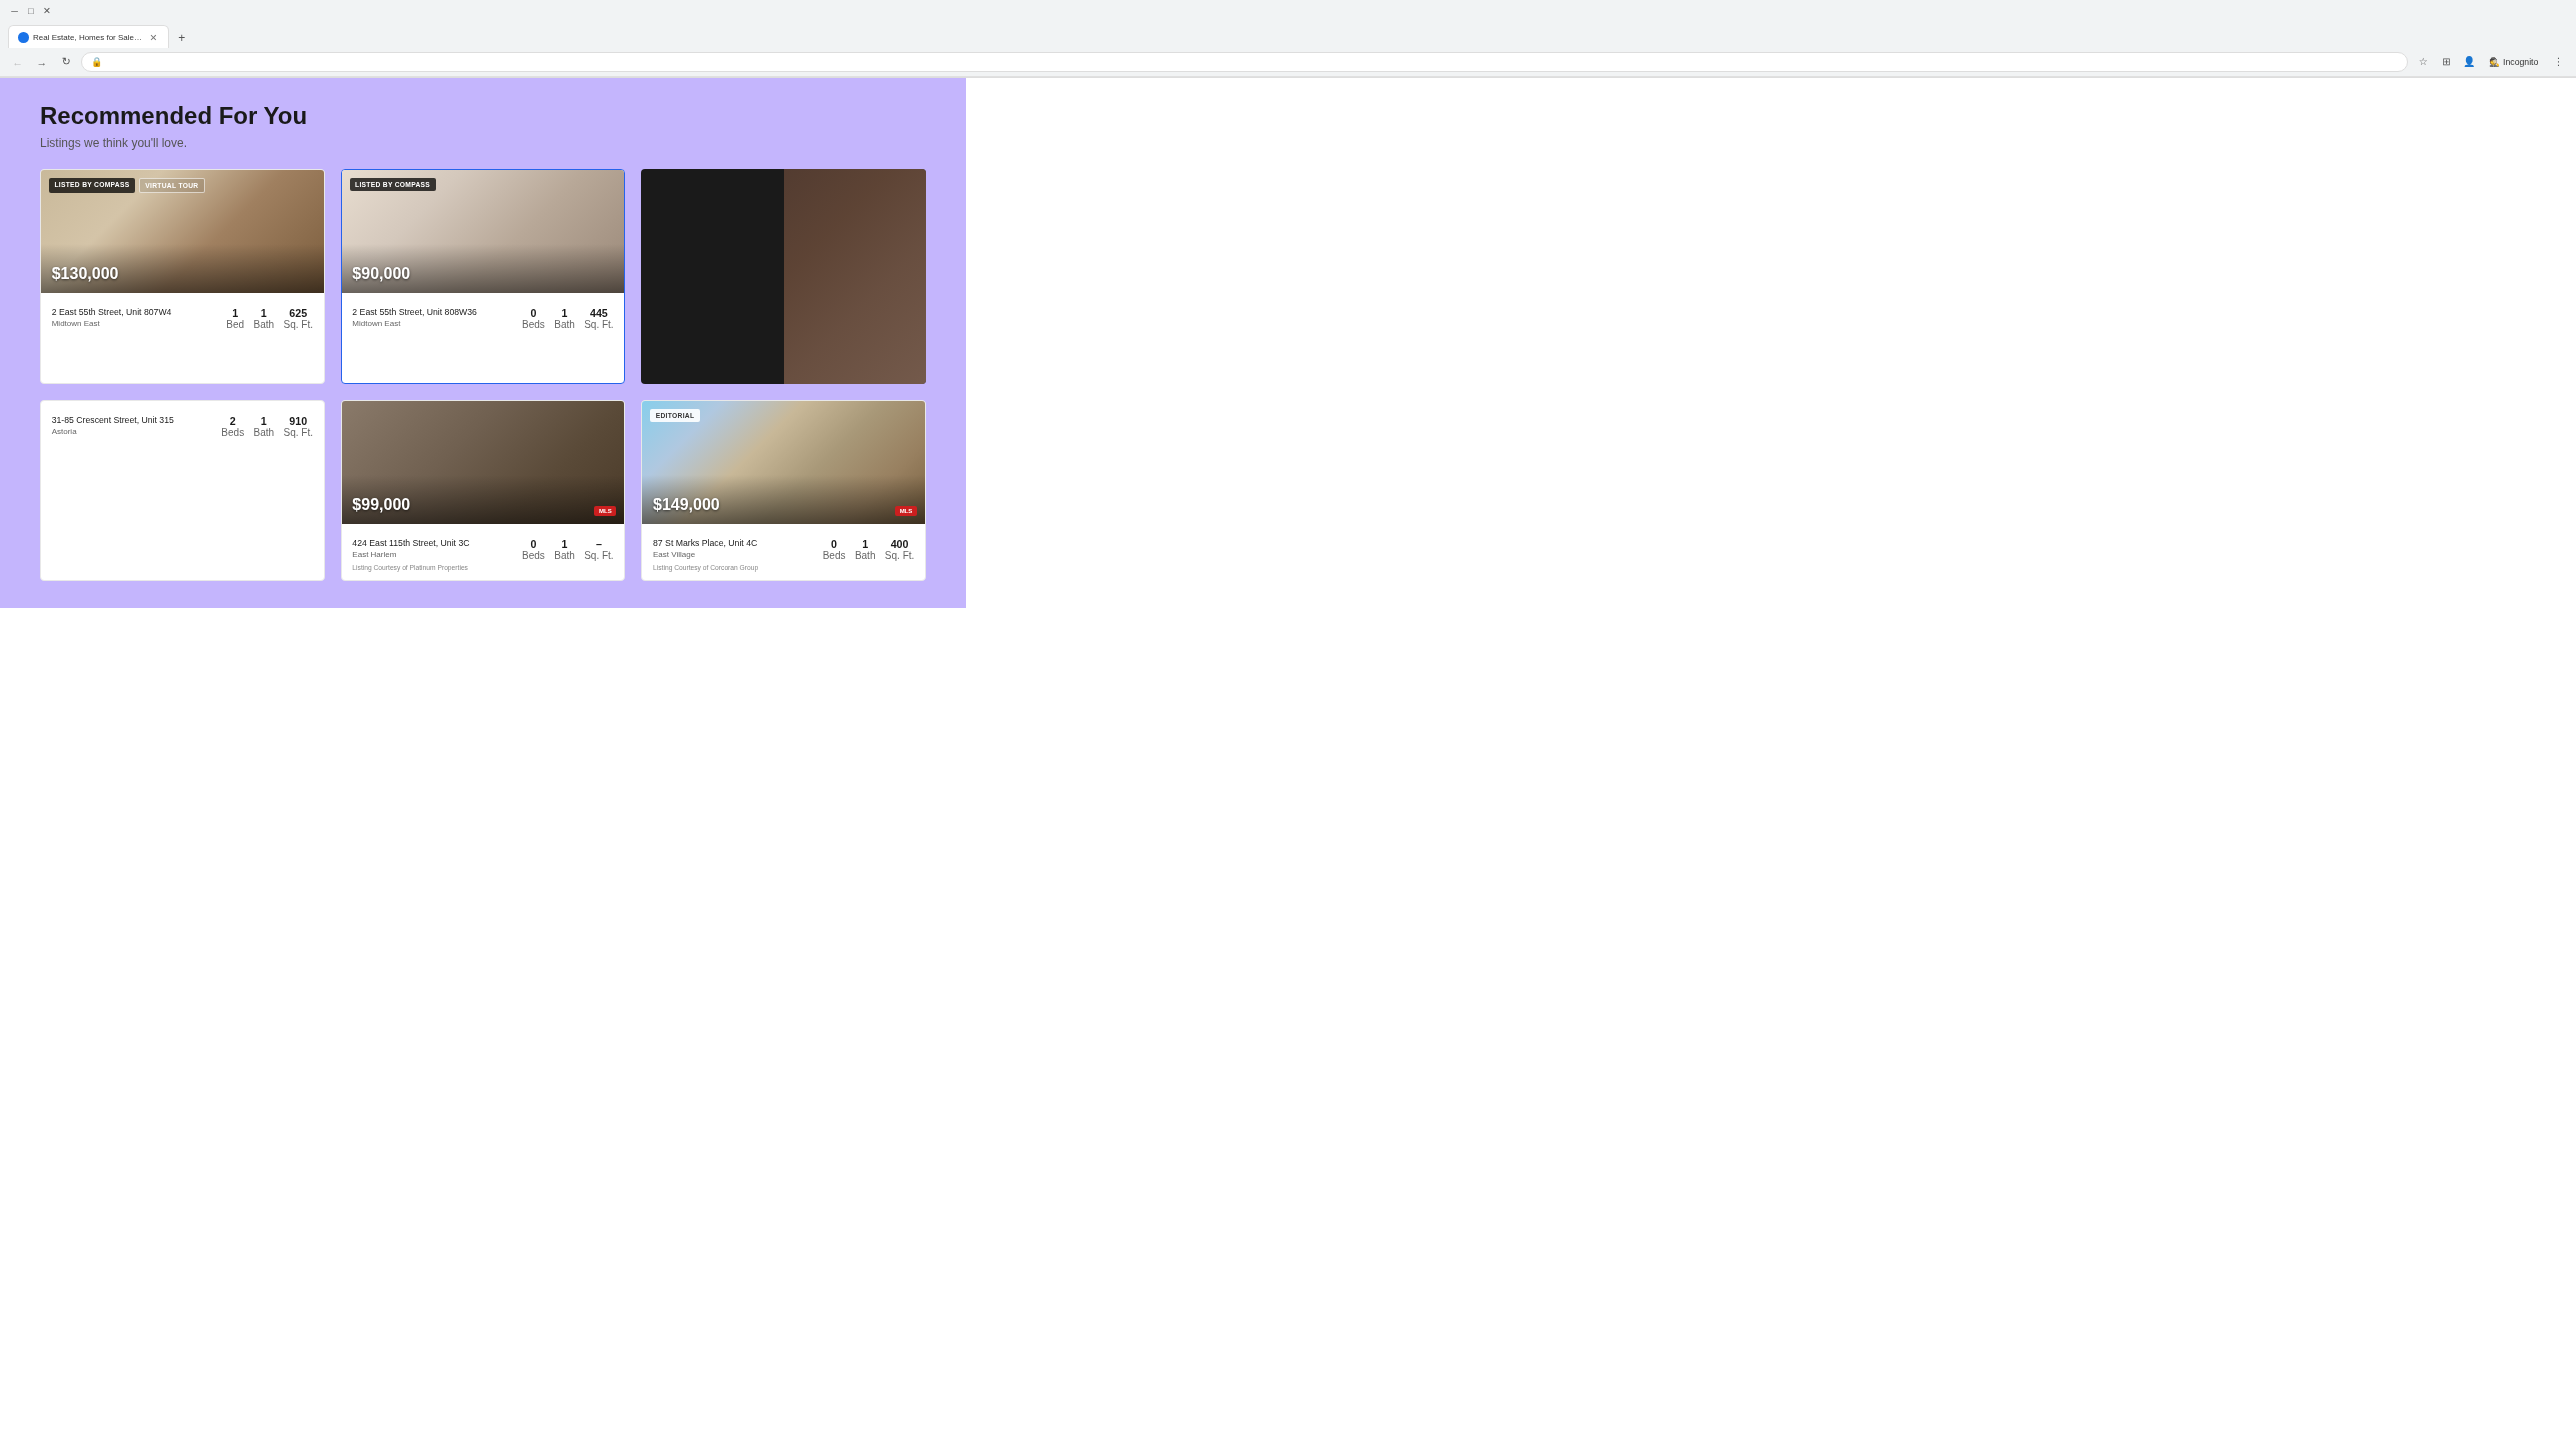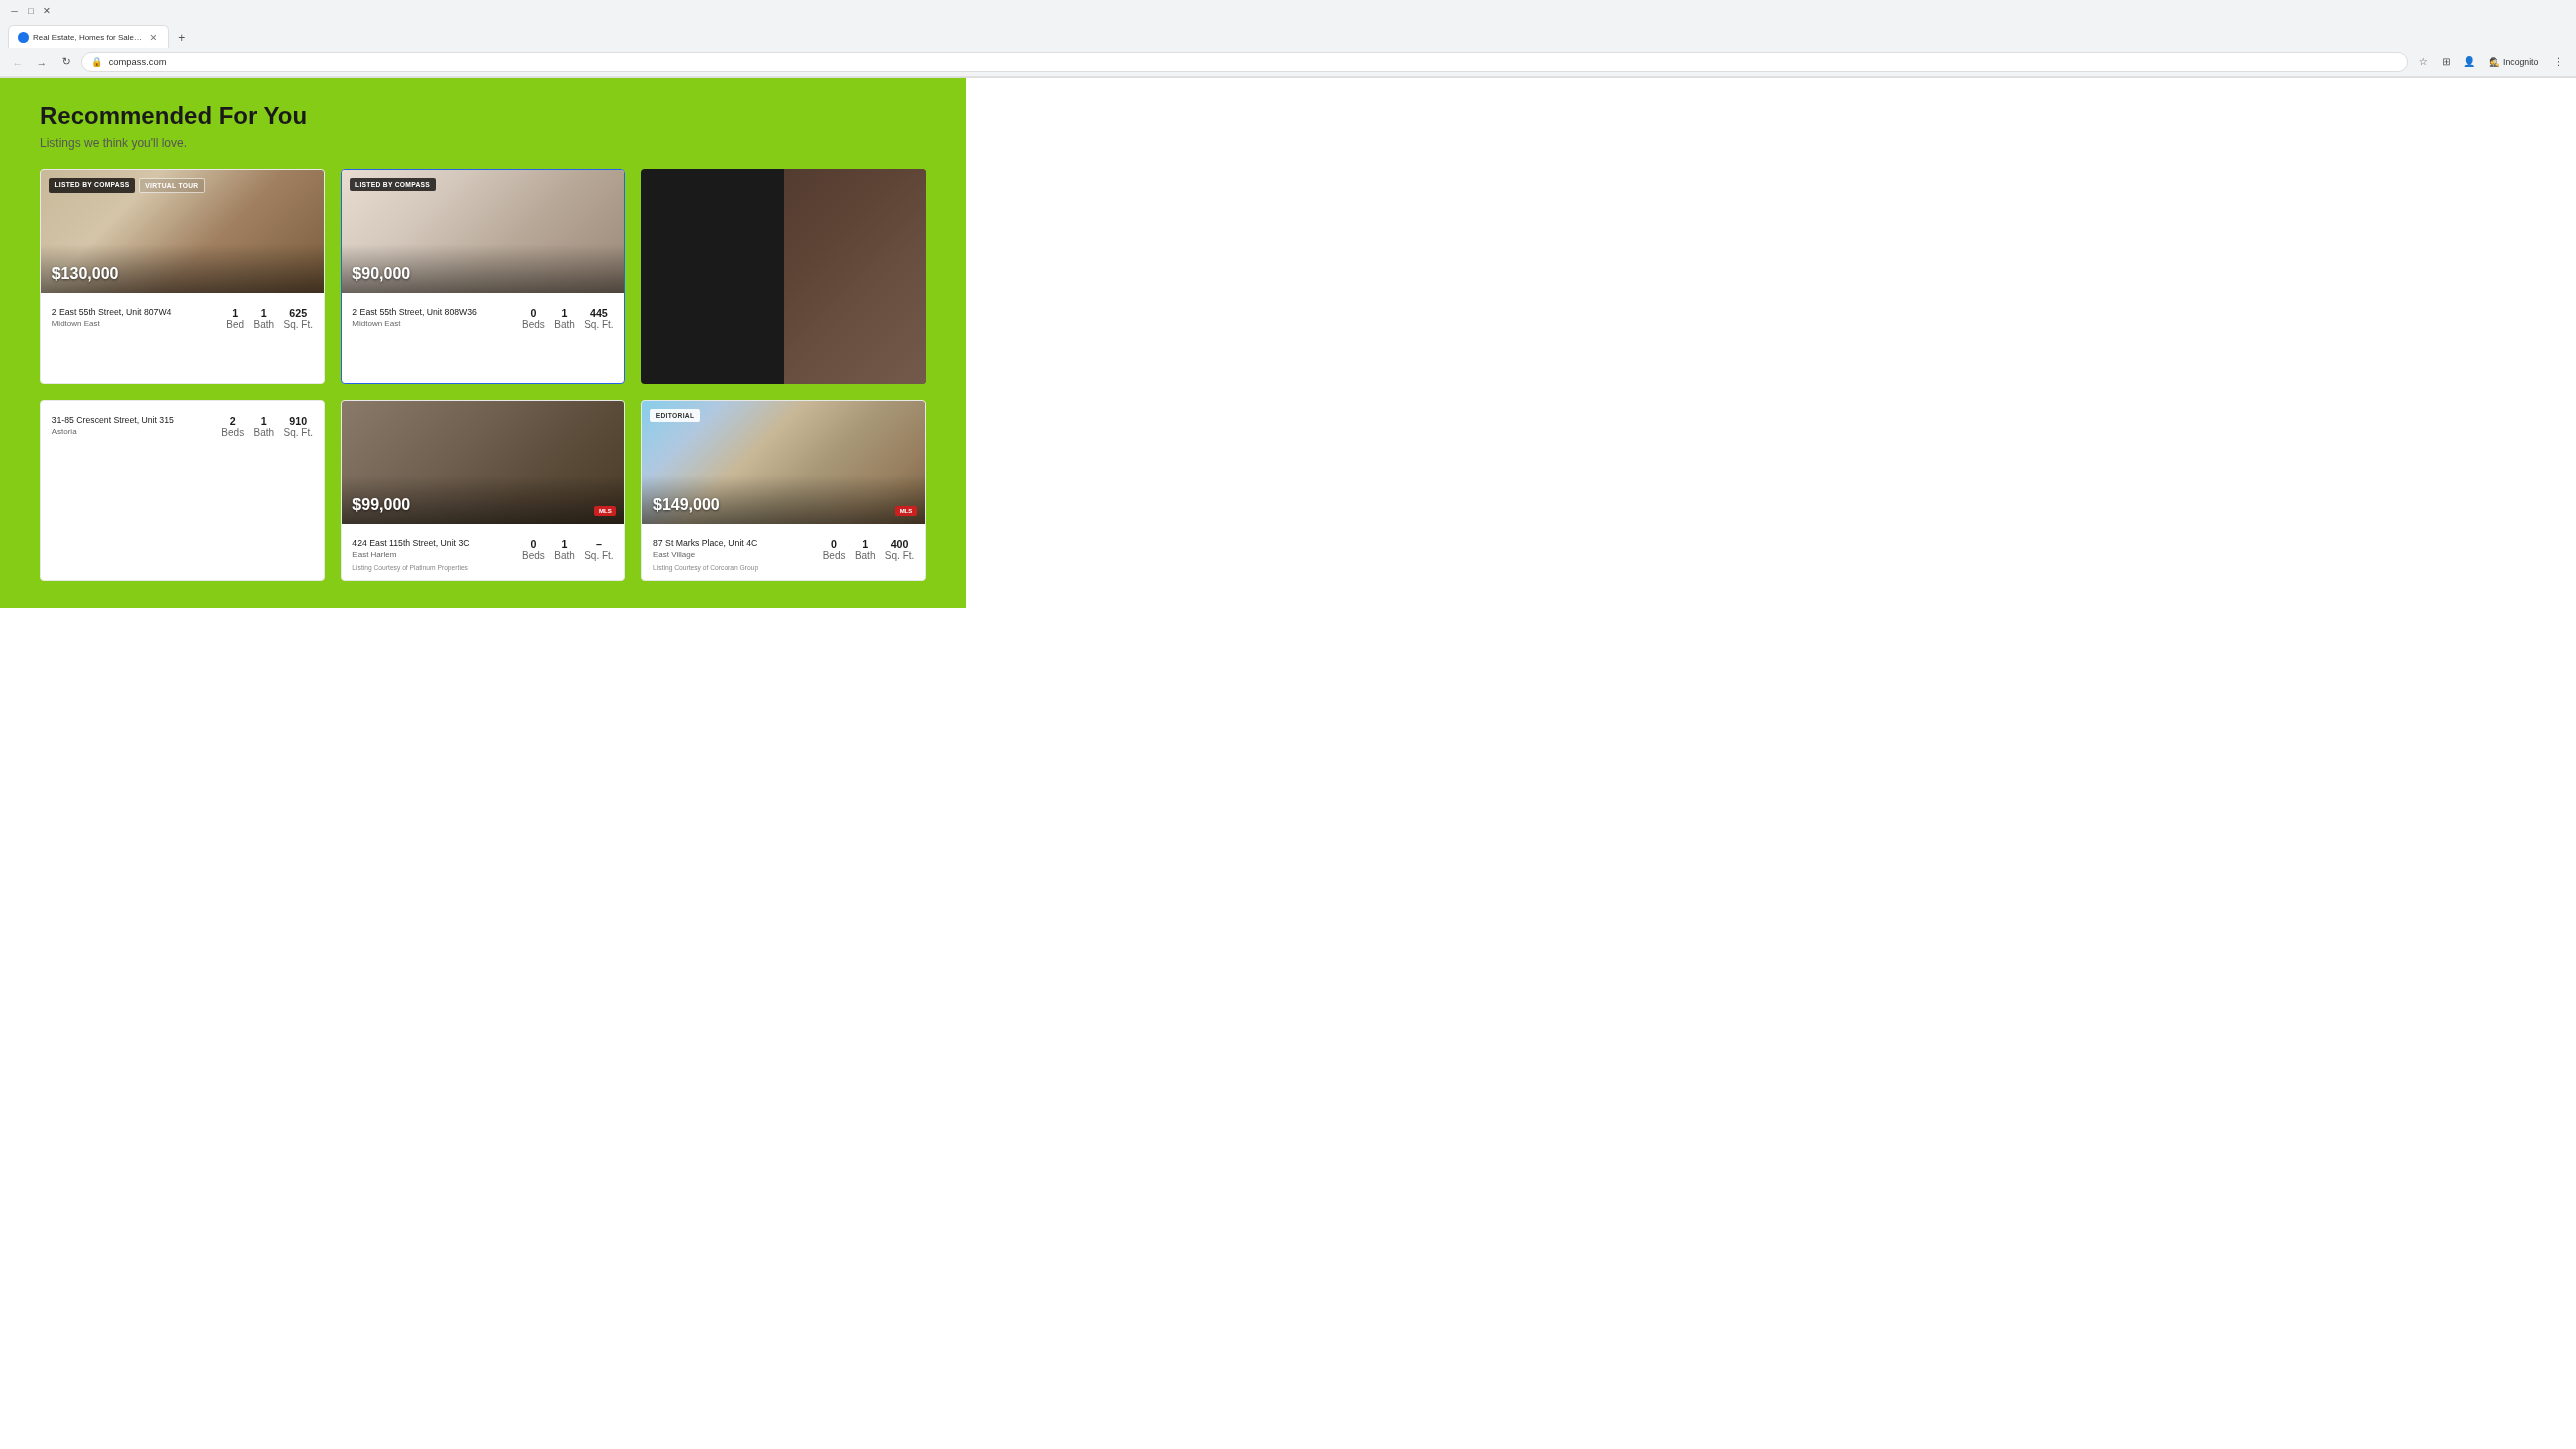--- a/index.html
+++ b/index.html
@@ -156,21 +156,21 @@
       color: #333;
       padding: 2.7px 6.7px;
       border: none;
       background: none;
       cursor: pointer;
     }
 
     
     .page-content {
       padding: 24px 40px 27px;
-      background: #84cc16;
+      background: #c4b5fd;
       max-width: 966px;
     }
     .section-title {
       font-size: 24px;
       font-weight: 600;
       color: #1a1a1a;
       margin-bottom: 6.7px;
     }
     .section-subtitle {
       font-size: 12px;
@@ -457,21 +457,20 @@
     </div>
     <div class="tab-new">+</div>
   </div>
 
   <div class="address-bar-row">
     <button class="nav-btn disabled">←</button>
     <button class="nav-btn">→</button>
     <button class="nav-btn">↻</button>
     <div class="address-bar">
       <span>🔒</span>
-      <span class="address-text">compass.com</span>
     </div>
     <div class="browser-actions">
       <button class="browser-action-btn">☆</button>
       <button class="browser-action-btn">⊞</button>
       <button class="browser-action-btn">👤</button>
       <button class="incognito-btn">
         <span>🕵</span>
         <span>Incognito</span>
       </button>
       <button class="browser-action-btn">⋮</button>

